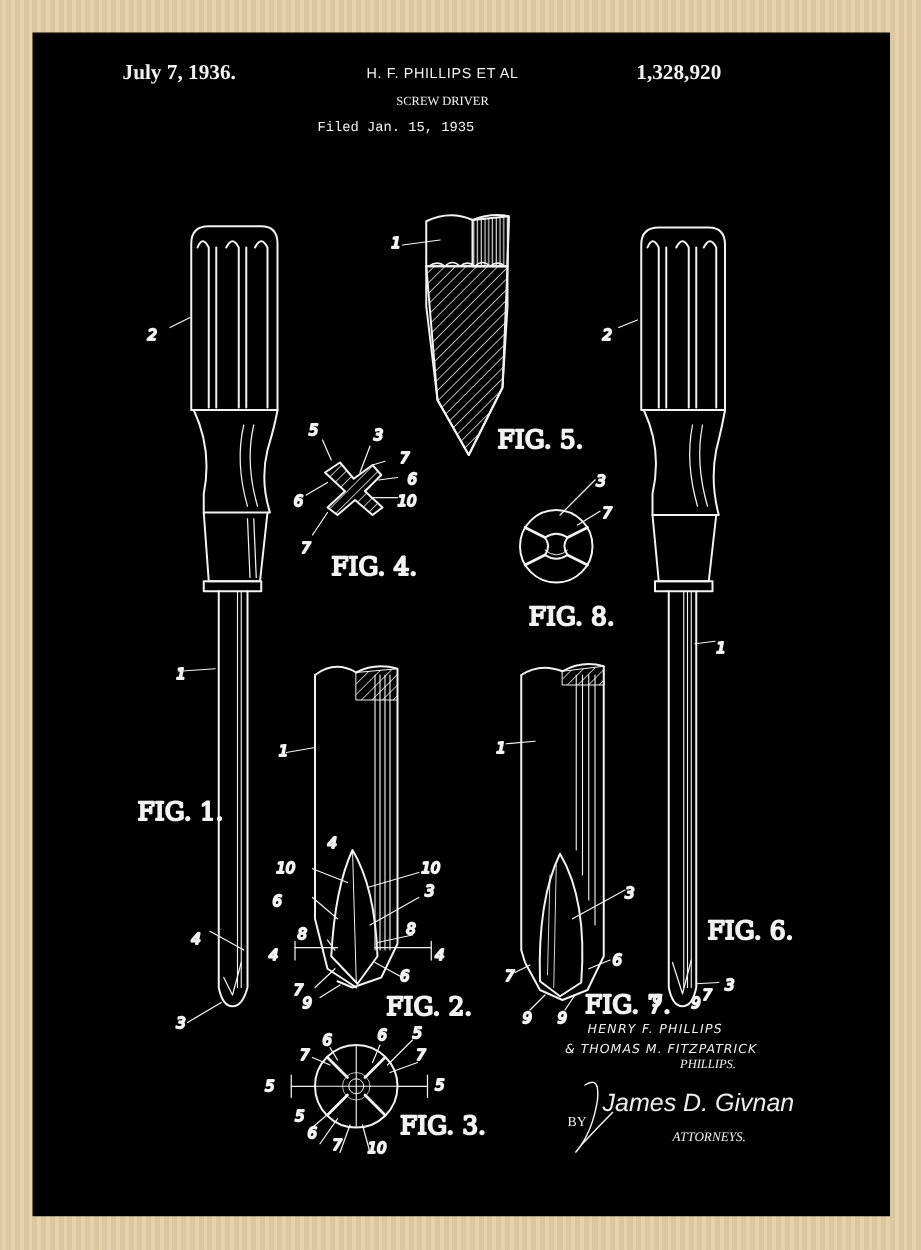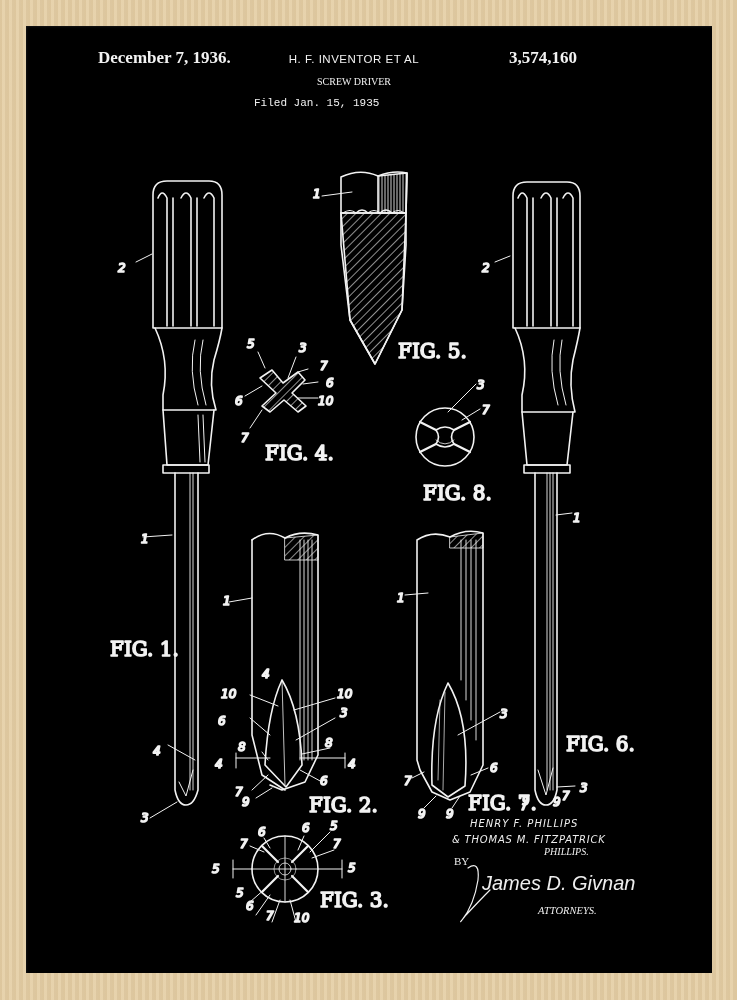--- a/index.html
+++ b/index.html
@@ -21,35 +21,35 @@
   .inv { left: 274px; top: 53px; width: 160px; text-align: center; font-family: "Liberation Sans", sans-serif; font-size: 11.5px; letter-spacing: 0.5px; }
   .title { left: 274px; top: 76px; width: 160px; text-align: center; font-family: Liberation Serif, serif; font-size: 10px; }
   .filed { left: 254px; top: 97px; width: 200px; font-family: "Liberation Mono", monospace; font-size: 11px; }
   svg.drawing { position: absolute; left: 0; top: 0; }
   .figlabel { font-family: "DejaVu Serif", serif; fill: #f4f4f4; font-size: 20px; }
   .ref { font-family: "DejaVu Sans", sans-serif; font-style: italic; fill: #eee; font-size: 12px; }
   .names { position: absolute; color: #eee; font-family: "DejaVu Sans", sans-serif; font-style: italic; }
   .n1 { left: 470px; top: 818px; font-size: 10px; letter-spacing: 1px; }
   .n2 { left: 452px; top: 834px; font-size: 10px; letter-spacing: 0.8px; }
   .n3 { left: 544px; top: 846px; font-size: 10px; font-family: "Liberation Serif", serif; }
-  .by { left: 454px; top: 855px; font-size: 11px; font-family: "Liberation Serif", serif; font-style: normal; }
+  .by { left: 454px; top: 892px; font-size: 11px; font-family: "Liberation Serif", serif; font-style: normal; }
   .sig { left: 482px; top: 872px; font-size: 20px; font-family: Liberation Sans, sans-serif; font-style: italic; }
   .att { left: 538px; top: 905px; font-size: 10.5px; font-family: "Liberation Serif", serif; }
 </style>
 </head>
 <body>
 
 <div class="frame"></div>
 <div class="poster"></div>
 
-<div class="hdr date">December 7, 1936.</div>
-<div class="hdr inv">H. F. INVENTOR ET AL</div>
+<div class="hdr date">July 7, 1936.</div>
+<div class="hdr inv">H. F. PHILLIPS ET AL</div>
 <div class="hdr title">SCREW DRIVER</div>
 <div class="hdr filed">Filed Jan. 15, 1935</div>
-<div class="hdr patno">3,574,160</div>
+<div class="hdr patno">1,328,920</div>
 
 <svg class="drawing" width="737" height="1000" viewBox="0 0 737 1000" fill="none" stroke="#f2f2f2" stroke-width="1.6" stroke-linecap="round" stroke-linejoin="round">
 
   <g>
 
     <path d="M153 195 Q153 181 167 181 L209 181 Q222 181 222 195 L222 328 L153 328 Z"></path>
     <path d="M158 198 Q162 188 167 198 L167 326"></path>
     <path d="M173 326 L173 198"></path>
     <path d="M181 198 Q186 188 191 198 L191 326"></path>
     <path d="M197 326 L197 198"></path>

